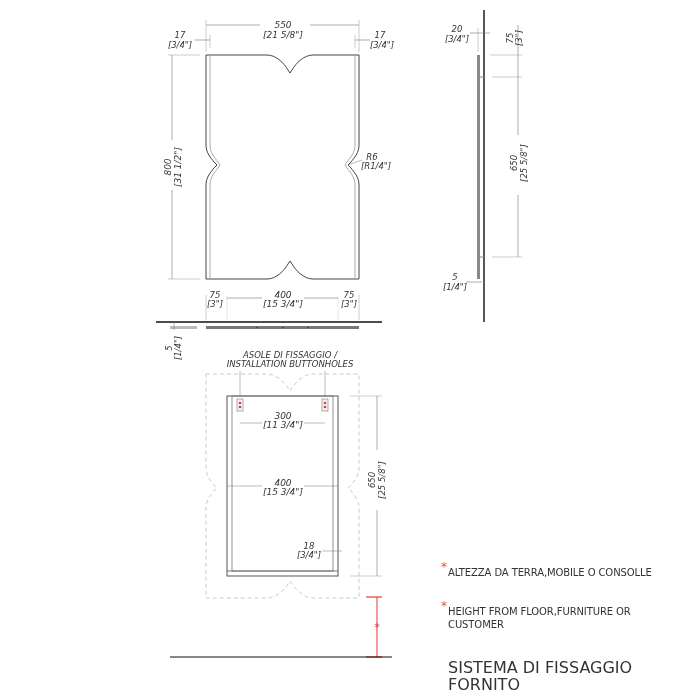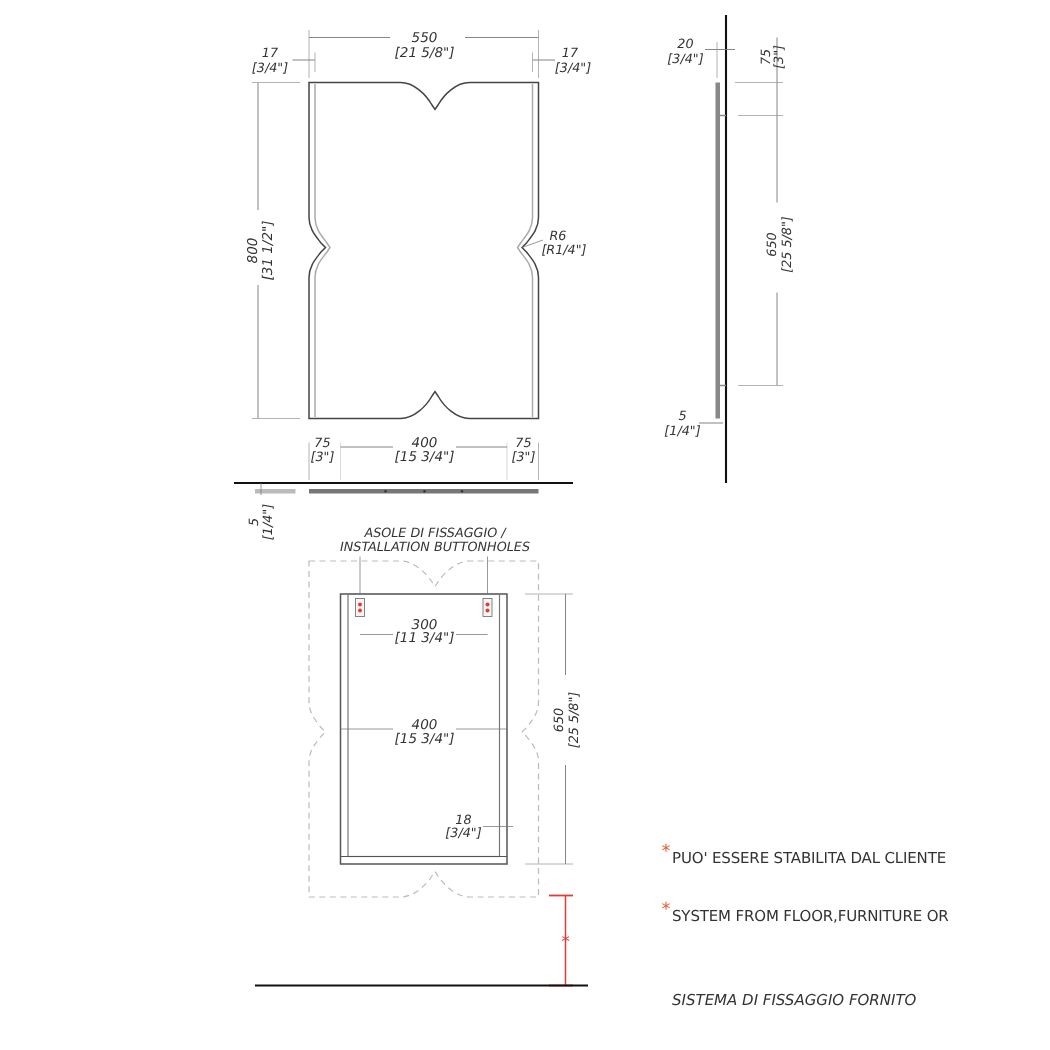--- a/index.html
+++ b/index.html
@@ -2,21 +2,21 @@
 <html><head>
 <meta charset="utf-8">
 <style>
   html, body { margin: 0; padding: 0; background: #ffffff; }
   #canvas { position: relative; width: 700px; height: 700px; background: #ffffff; overflow: hidden; }
   svg { position: absolute; left: 0; top: 0; }
   .dim { font-family: "DejaVu Sans", sans-serif; font-style: italic; font-size: 9px; fill: #333; }
   .dimsm { font-family: "DejaVu Sans", sans-serif; font-style: italic; font-size: 8.5px; fill: #333; }
   .note { position: absolute; font-family: "DejaVu Sans", sans-serif; font-size: 10px; color: #333; line-height: 13px; letter-spacing: -0.1px; }
   .note .ast { color: #e8562e; position: absolute; left: -7px; top: -5px; font-size: 12px; }
-  .italic-note { position: absolute; font-family: "DejaVu Sans", sans-serif; font-style: italic; font-size: 10px; color: #333; line-height: 17px; }
+  .italic-note { position: absolute; font-family: "DejaVu Sans", sans-serif; font-size: 16px; color: #333; line-height: 17px; }
 </style>
 </head>
 <body>
 
 <div id="canvas">
 <svg width="700" height="700" viewBox="0 0 700 700">
   <defs>
     <marker id="tick" markerWidth="6" markerHeight="6" refX="3" refY="3" orient="auto">
       <path d="M0,6 L6,0" stroke="#555" stroke-width="0.8"></path>
     </marker>
@@ -172,22 +172,23 @@
     <line x1="366" y1="597" x2="382" y2="597" stroke="#e53935" stroke-width="1.2"></line>
     <line x1="377" y1="597" x2="377" y2="657" stroke="#e53935" stroke-width="1"></line>
     <line x1="366" y1="657" x2="382" y2="657" stroke="#e53935" stroke-width="1.2"></line>
     <text x="377" y="631" text-anchor="middle" fill="#e53935" font-family="DejaVu Sans, sans-serif" font-size="11">*</text>
     <line x1="170" y1="657" x2="392" y2="657" stroke="#111" stroke-width="1.2"></line>
   </g>
 </svg>
 
 <div class="note" style="left:448px; top:566px;">
   <span class="ast">*</span>
-  <div>PUO' ESSERE STABILITA DAL CLIENTE</div>
+  <div>ALTEZZA DA TERRA,MOBILE O CONSOLLE</div>
 </div>
 <div class="note" style="left:448px; top:605px;">
   <span class="ast">*</span>
-  <div>SYSTEM FROM FLOOR,FURNITURE OR</div>
+  <div>HEIGHT FROM FLOOR,FURNITURE OR</div>
+  <div>CUSTOMER</div>
 </div>
 <div class="italic-note" style="left:448px; top:659px;">
   <div>SISTEMA DI FISSAGGIO FORNITO</div>
 </div>
 </div>
 
 </body></html>

